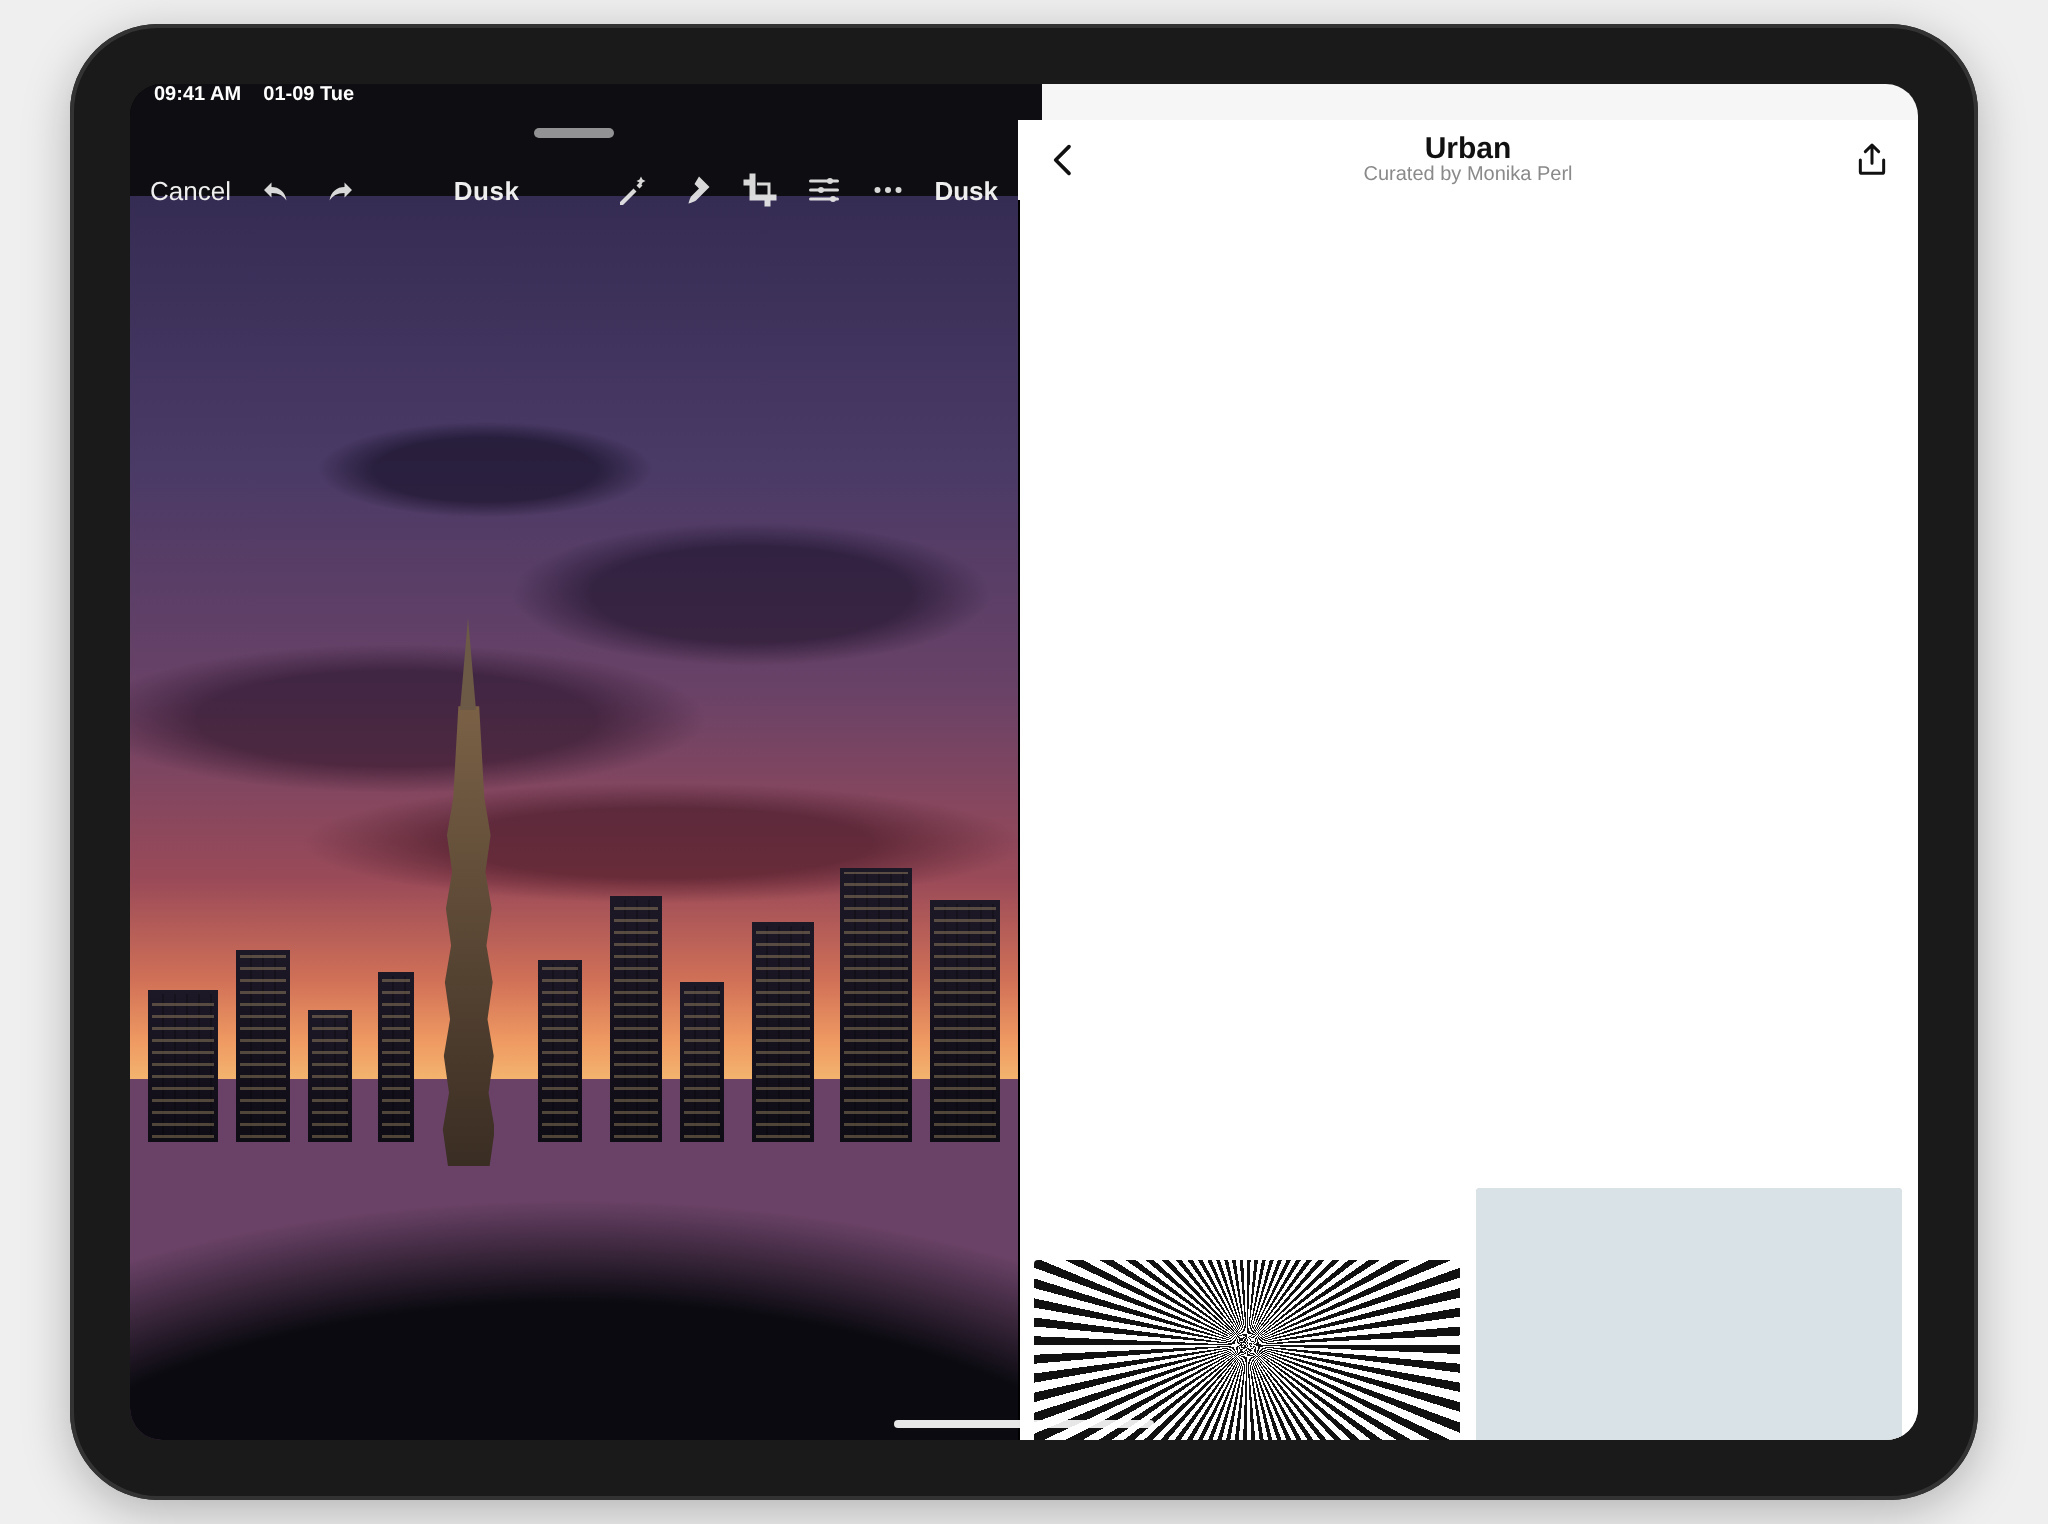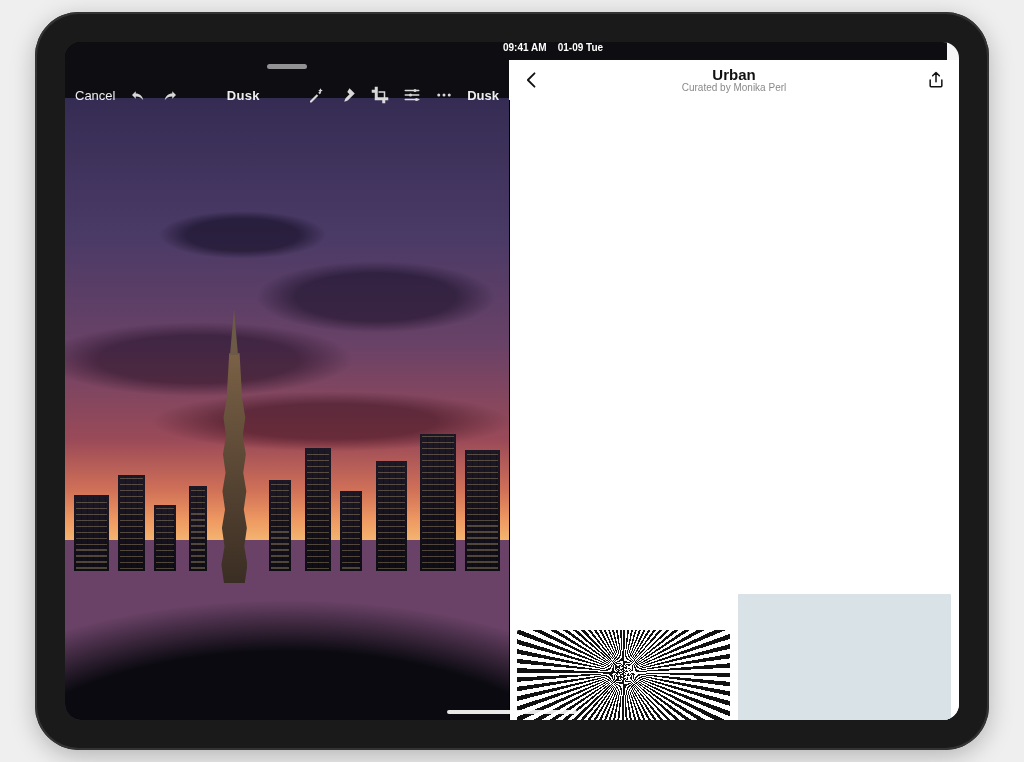--- a/index.html
+++ b/index.html
@@ -22,21 +22,21 @@
     width: 894px; height: 678px;
     background: #000;
     border-radius: 16px;
     position: relative;
     overflow: hidden;
   }
   
   .statusbar {
     position: absolute; top: 0; left: 0; right: 0;
     height: 18px;
-    display: flex; align-items: center; justify-content: flex-end;
+    display: flex; align-items: center; justify-content: flex-start;
     padding: 0 12px;
     font-size: 10px; font-weight: 600;
     color: #fff;
     z-index: 5;
   }
   .statusbar .right {
     color: #000;
     display: flex; align-items: center; gap: 6px;
   }
   .battery {

